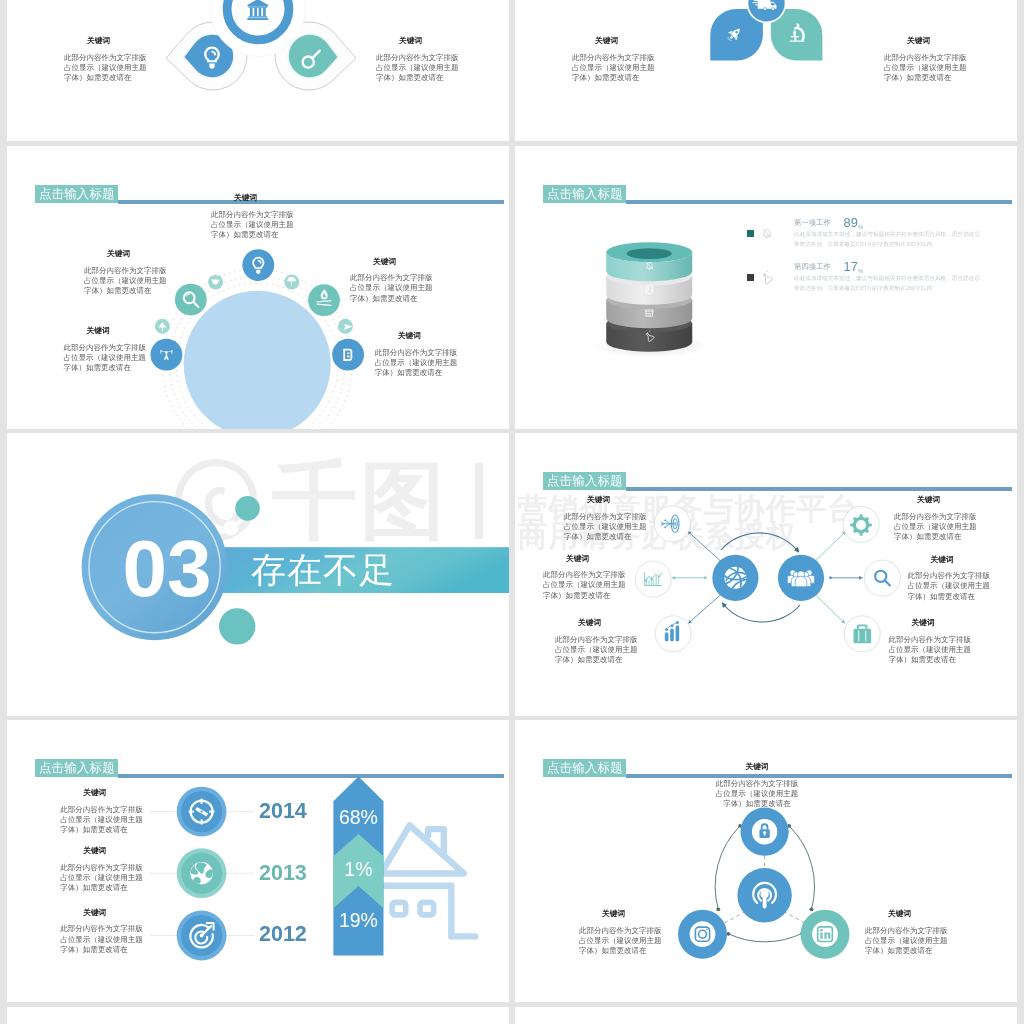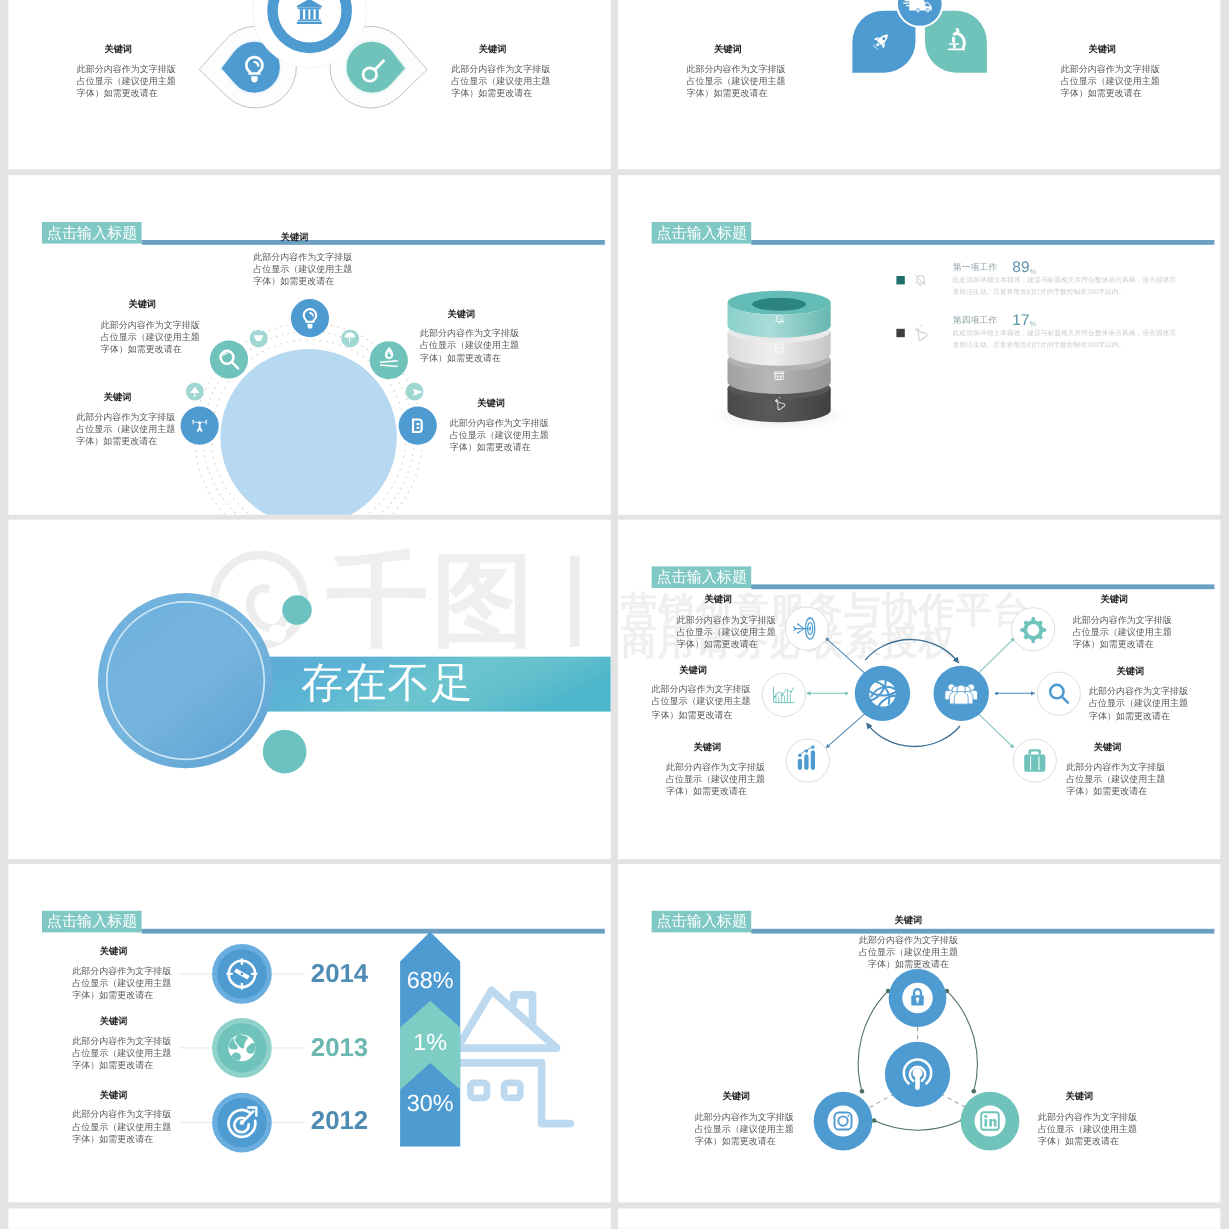--- a/index.html
+++ b/index.html
@@ -414,20 +414,21 @@
             <stop offset="1" stop-color="#5fa3d2"></stop>
       </linearGradient>
     </defs>
     <rect x="193" y="114.2" width="309" height="45.8" fill="url(#bandg)"></rect>
     <circle cx="240.5" cy="75.4" r="12.3" fill="#6bc2c0"></circle>
     <circle cx="223.9" cy="94.8" r="7.4" fill="#ffffff"></circle>
     <circle cx="230.2" cy="193.4" r="18.2" fill="#6bc2c0"></circle>
     <circle cx="147.6" cy="134.2" r="73" fill="url(#circg)"></circle>
     <circle cx="147.6" cy="134.2" r="65.6" fill="none" stroke="#cfe7f5" stroke-width="1.4"></circle>
   </svg>
+  <div class="sec-num">03</div>
   <div class="sec-head">存在不足</div>
 </div>
 
 <div class="slide col-r r2">
   <div class="wm-group">
     <div class="wm wm-line" style="left:2.5px;top:61px">营销创意服务与协作平台</div>
     <div class="wm wm-line" style="left:2.5px;top:87.5px">商用请务必联系授权</div>
   </div>
   <div class="hdr">
     <div class="tbox">点击输入标题</div>
@@ -672,21 +673,21 @@
     </div>
       </div>
   <div class="pctlist">
         <div class="pctrow">
       <span class="pv">68%</span>
     </div>
         <div class="pctrow">
       <span class="pv">1%</span>
     </div>
         <div class="pctrow">
-      <span class="pv">30%</span>
+      <span class="pv">19%</span>
     </div>
       </div>
   <div class="txtblock" style="left:53.2px;top:68.1px;width:84px;">
     <div class="kw" style="margin-left:23px">关键词</div>
     <div class="bd" style="margin-top:6.5px">此部分内容作为文字排版</div>
     <div class="bd">占位显示（建议使用主题</div>
     <div class="bd">字体）如需更改请在</div>
   </div>
   <div class="txtblock" style="left:53.2px;top:126.4px;width:84px;">
     <div class="kw" style="margin-left:23px">关键词</div>

